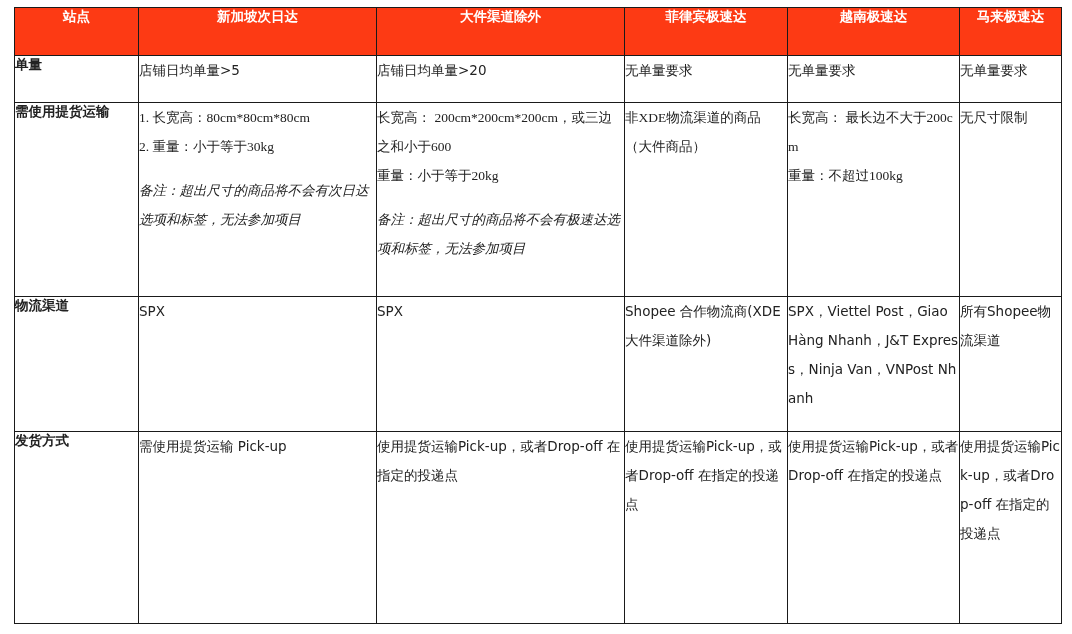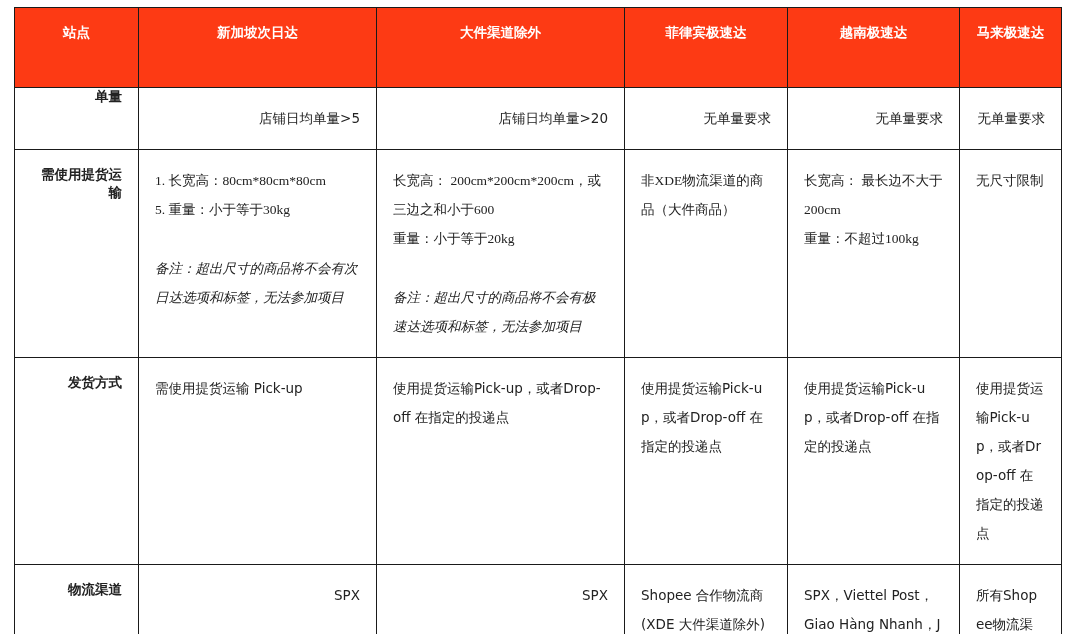--- a/index.html
+++ b/index.html
@@ -1,27 +1,27 @@
 <!DOCTYPE html>
 <html><head>
 <meta charset="utf-8">
 <style>
   html, body { margin: 0; padding: 0; background: #ffffff; }
   body { width: 1072px; height: 634px; position: relative; overflow: hidden;
          font-family: "DejaVu Sans", "Liberation Sans", sans-serif; color: #222; }
   table.cmp { position: absolute; left: 14px; top: 7px; border-collapse: collapse; table-layout: fixed;
               width: 1047px; }
-  table.cmp td, table.cmp th { border: 1.5px solid #1a1a1a; vertical-align: top; padding: 16px; }
+  table.cmp td, table.cmp th { border: 1.5px solid #1a1a1a; vertical-align: top; padding: 0; }
   th.hd { background: #fd3a14; color: #ffffff; height: 47px; font-size: 13.5px; font-weight: bold;
           text-align: center; vertical-align: middle; }
-  td.rl { font-weight: bold; font-size: 13.5px; text-align: right; padding-top: 14px; margin-top: 44px; }
+  td.rl { font-weight: bold; font-size: 13.5px; text-align: left; padding-top: 14px; margin-top: 44px; }
   td.c { font-size: 13.5px; line-height: 29px; padding: 7px 8px 6px 8px; word-break: break-all; }
-  td.center { text-align: right; }
+  td.center { text-align: left; }
   td.mid { vertical-align: middle; padding-top: 0; padding-bottom: 0; }
-  .note { font-style: italic; margin-top: 30px; }
+  .note { font-style: italic; margin-top: 15px; }
   .line { display: block; font-family: Liberation Serif, serif; }
 </style>
 </head>
 <body>
 
 <table class="cmp">
   <colgroup>
     <col style="width:124px">
       <col style="width:238px">
       <col style="width:248px">
@@ -45,51 +45,51 @@
     <td class="c center mid">店铺日均单量&gt;20</td>
     <td class="c center mid">无单量要求</td>
     <td class="c center mid">无单量要求</td>
     <td class="c center mid">无单量要求</td>
   </tr>
 
   <tr style="height:194px">
     <td class="rl">需使用提货运输</td>
     <td class="c">
       <span class="line">1. 长宽高：80cm*80cm*80cm</span>
-      <span class="line">5. 重量：小于等于30kg</span>
+      <span class="line">2. 重量：小于等于30kg</span>
       <span class="line note">备注：超出尺寸的商品将不会有次日达选项和标签，无法参加项目</span>
     </td>
     <td class="c">
       <span class="line">长宽高： 200cm*200cm*200cm，或三边之和小于600</span>
       <span class="line">重量：小于等于20kg</span>
       <span class="line note">备注：超出尺寸的商品将不会有极速达选项和标签，无法参加项目</span>
     </td>
     <td class="c">
       <span class="line">非XDE物流渠道的商品（大件商品）</span>
     </td>
     <td class="c">
       <span class="line">长宽高： 最长边不大于200cm</span>
       <span class="line">重量：不超过100kg</span>
     </td>
     <td class="c">
       <span class="line">无尺寸限制</span>
     </td>
   </tr>
 
+  <tr style="height:135px">
+    <td class="rl">物流渠道</td>
+    <td class="c center">SPX</td>
+    <td class="c center">SPX</td>
+    <td class="c">Shopee 合作物流商(XDE 大件渠道除外)</td>
+    <td class="c">SPX，Viettel Post，Giao Hàng Nhanh，J&amp;T Express，Ninja Van，VNPost Nhanh</td>
+    <td class="c">所有Shopee物流渠道</td>
+  </tr>
+
   <tr style="height:192px">
     <td class="rl">发货方式</td>
     <td class="c">需使用提货运输 Pick-up</td>
     <td class="c">使用提货运输Pick-up，或者Drop-off 在指定的投递点</td>
     <td class="c">使用提货运输Pick-up，或者Drop-off 在指定的投递点</td>
     <td class="c">使用提货运输Pick-up，或者Drop-off 在指定的投递点</td>
     <td class="c">使用提货运输Pick-up，或者Drop-off 在指定的投递点</td>
   </tr>
-
-  <tr style="height:135px">
-    <td class="rl">物流渠道</td>
-    <td class="c center">SPX</td>
-    <td class="c center">SPX</td>
-    <td class="c">Shopee 合作物流商(XDE 大件渠道除外)</td>
-    <td class="c">SPX，Viettel Post，Giao Hàng Nhanh，J&amp;T Express，Ninja Van，VNPost Nhanh</td>
-    <td class="c">所有Shopee物流渠道</td>
-  </tr>
 </tbody>
   </table>
 
 </body></html>

